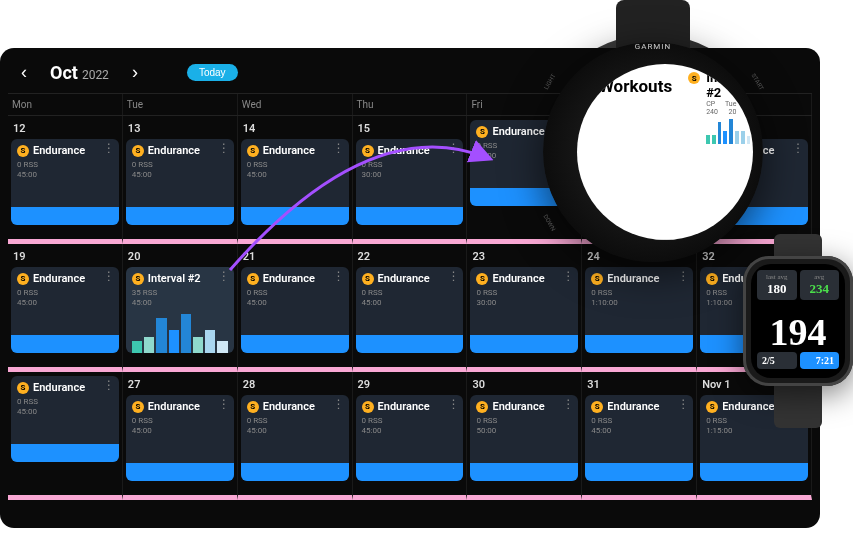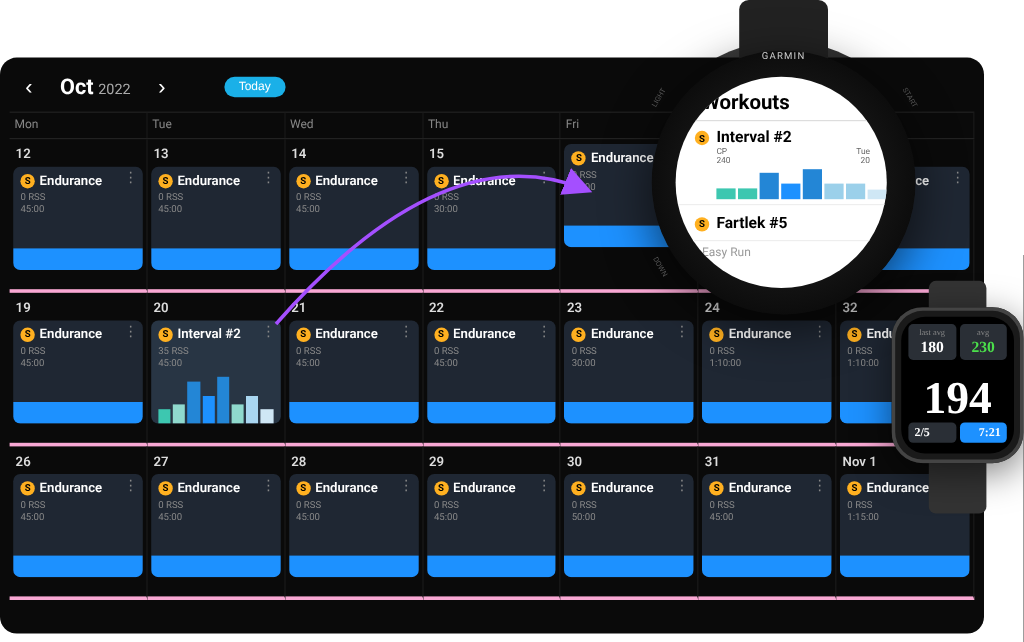--- a/index.html
+++ b/index.html
@@ -6,39 +6,39 @@
 body { font-family: -apple-system, BlinkMacSystemFont, "Segoe UI", Roboto, Helvetica, Arial, sans-serif; background: #fff; width: 853px; height: 535px; position: relative; overflow: hidden; }
 .calendar-app { position: absolute; top: 48px; left: 0; width: 820px; height: 480px; background: #0a0a0a; border-radius: 14px; color: #fff; padding: 12px 8px; overflow: hidden; }
 .cal-header { display: flex; align-items: center; gap: 16px; padding: 2px 6px 10px; }
 .nav-btn { background: none; border: none; color: #fff; font-size: 18px; cursor: pointer; width: 20px; height: 20px; display: flex; align-items: center; justify-content: center; }
 .month-title { font-size: 18px; font-weight: 700; }
 .month-year { font-size: 12px; color: #aaa; margin-left: 4px; font-weight: 400; }
 .today-btn { background: #1ab0e8; border: none; border-radius: 999px; padding: 3px 12px; font-size: 10px; color: #fff; cursor: pointer; margin-left: 26px; }
 .weekday-row { display: grid; grid-template-columns: repeat(7, 1fr); border-top: 1px solid #222; border-bottom: 1px solid #222; }
 .weekday { font-size: 10px; color: #888; padding: 5px 4px; border-right: 1px solid #1a1a1a; }
 .cells { display: grid; grid-template-columns: repeat(7, 1fr); }
-.cell { border-right: 1px solid #1a1a1a; border-bottom: 3px solid #f9a8d4; padding: 4px 3px 0; position: relative; min-height: 128px; }
+.cell { border-right: 1px solid #1a1a1a; border-bottom: 5px solid #f9a8d4; padding: 4px 3px 0; position: relative; min-height: 128px; }
 .cell-date { font-size: 11px; color: #ddd; font-weight: 600; padding: 2px 2px 4px; }
 .workout-card { background: #1f2733; border-radius: 6px; padding: 5px 6px 0; position: relative; overflow: hidden; height: 86px; display: flex; flex-direction: column; }
 .workout-card.selected { background: #283544; }
 .workout-card-head { display: flex; align-items: center; gap: 4px; }
 .s-icon { width: 12px; height: 12px; border-radius: 50%; background: #ffb020; display: flex; align-items: center; justify-content: center; font-size: 8px; font-weight: 700; color: #000; }
 .workout-name { font-size: 11px; font-weight: 600; color: #fff; flex: 1; white-space: nowrap; overflow: hidden; text-overflow: ellipsis; }
 .dots { position: absolute; right: 4px; top: 4px; color: #888; font-size: 12px; line-height: 10px; }
 .workout-stats { font-size: 8px; color: #888; line-height: 10px; margin-top: 3px; }
 .workout-bar { position: absolute; bottom: 0; left: 0; right: 0; height: 18px; background: #1d91ff; }
 .mini-chart { display: flex; align-items: flex-end; gap: 2px; height: 42px; margin-top: 4px; }
 .mini-chart div { flex: 1; }
 .arrow { position: absolute; top: 120px; left: 200px; pointer-events: none; }
 .garmin-watch { position: absolute; top: 0; left: 543px; width: 220px; height: 280px; }
 .garmin-body { width: 220px; height: 220px; position: absolute; top: 42px; background: radial-gradient(circle, #2a2a2a, #000); border-radius: 50%; box-shadow: 0 10px 40px rgba(0,0,0,0.6); }
 .garmin-body::before { content: ""; position: absolute; inset: -8px; border-radius: 50%; background: linear-gradient(135deg, #444, #111); z-index: -1; }
 .garmin-band { position: absolute; left: 50%; transform: translateX(-50%); width: 74px; background: #222; border-radius: 8px; }
 .garmin-band.top { top: 0; height: 56px; }
-.garmin-screen { position: absolute; top: 22px; left: 20px; width: 176px; height: 176px; border-radius: 50%; background: #fff; overflow: hidden; display: flex; flex-direction: column; }
+.garmin-screen { position: absolute; top: 22px; left: 34px; width: 176px; height: 176px; border-radius: 50%; background: #fff; overflow: hidden; display: flex; flex-direction: row; }
 .gs-title { font-size: 17px; font-weight: 700; padding: 12px 0 4px 22px; border-bottom: 1px solid #ddd; }
 .gs-item { display: flex; align-items: flex-start; gap: 6px; padding: 6px 0 4px 16px; border-bottom: 1px solid #eee; }
 .gs-item .s-icon { margin-top: 2px; flex-shrink: 0; }
 .gs-item-main { flex: 1; }
 .gs-name { font-size: 13px; font-weight: 700; }
 .gs-stats { display: flex; justify-content: space-between; font-size: 7px; color: #666; padding-right: 14px; line-height: 8px; }
 .gs-chart { display: flex; align-items: flex-end; gap: 2px; height: 26px; margin-top: 2px; }
 .gs-chart div { flex: 1; }
 .gs-item2 { display: flex; align-items: center; gap: 6px; padding: 8px 0 6px 16px; border-bottom: 1px solid #eee; }
 .gs-item3 { display: flex; align-items: center; gap: 6px; padding: 4px 0 0 22px; font-size: 10px; color: #999; }
@@ -253,21 +253,20 @@
           <div class="workout-card-head">
             <span class="s-icon">S</span>
             <span class="workout-name">Endurance</span>
           </div>
           <span class="dots">⋮</span>
           <div class="workout-stats">0 RSS<br>1:10:00</div>
           <div class="workout-bar"></div>
         </div>
       </div>
       <div class="cell">
-        <div class="cell-date">26</div>
         <div class="workout-card">
           <div class="workout-card-head">
             <span class="s-icon">S</span>
             <span class="workout-name">Endurance</span>
           </div>
           <span class="dots">⋮</span>
           <div class="workout-stats">0 RSS<br>45:00</div>
           <div class="workout-bar"></div>
         </div>
       </div>
@@ -400,21 +399,21 @@
   <div class="apple-band bot"></div>
   <div class="apple-body">
     <div class="apple-screen">
       <div class="aw-row1">
         <div class="aw-tile">
           <div class="aw-label">last avg</div>
           <div class="aw-val" style="color:#fff">180</div>
         </div>
         <div class="aw-tile">
           <div class="aw-label">avg</div>
-          <div class="aw-val green">230</div>
+          <div class="aw-val green">234</div>
         </div>
       </div>
       <div class="aw-big">194</div>
       <div class="aw-row3">
         <div class="aw-small left">2/5</div>
         <div class="aw-small right">7:21</div>
       </div>
     </div>
   </div>
 </div>

